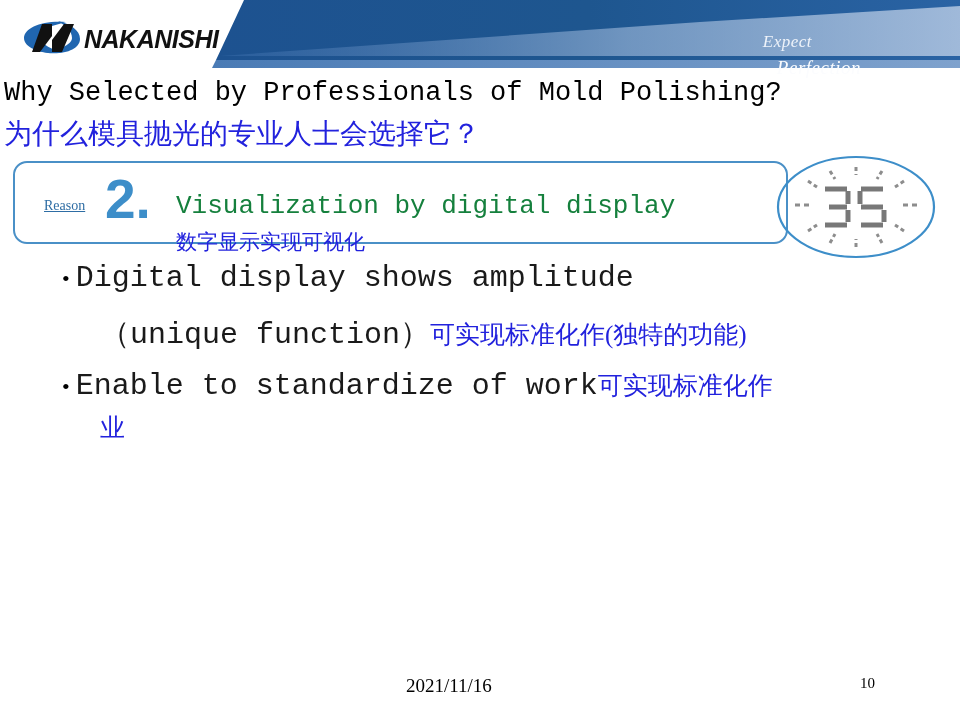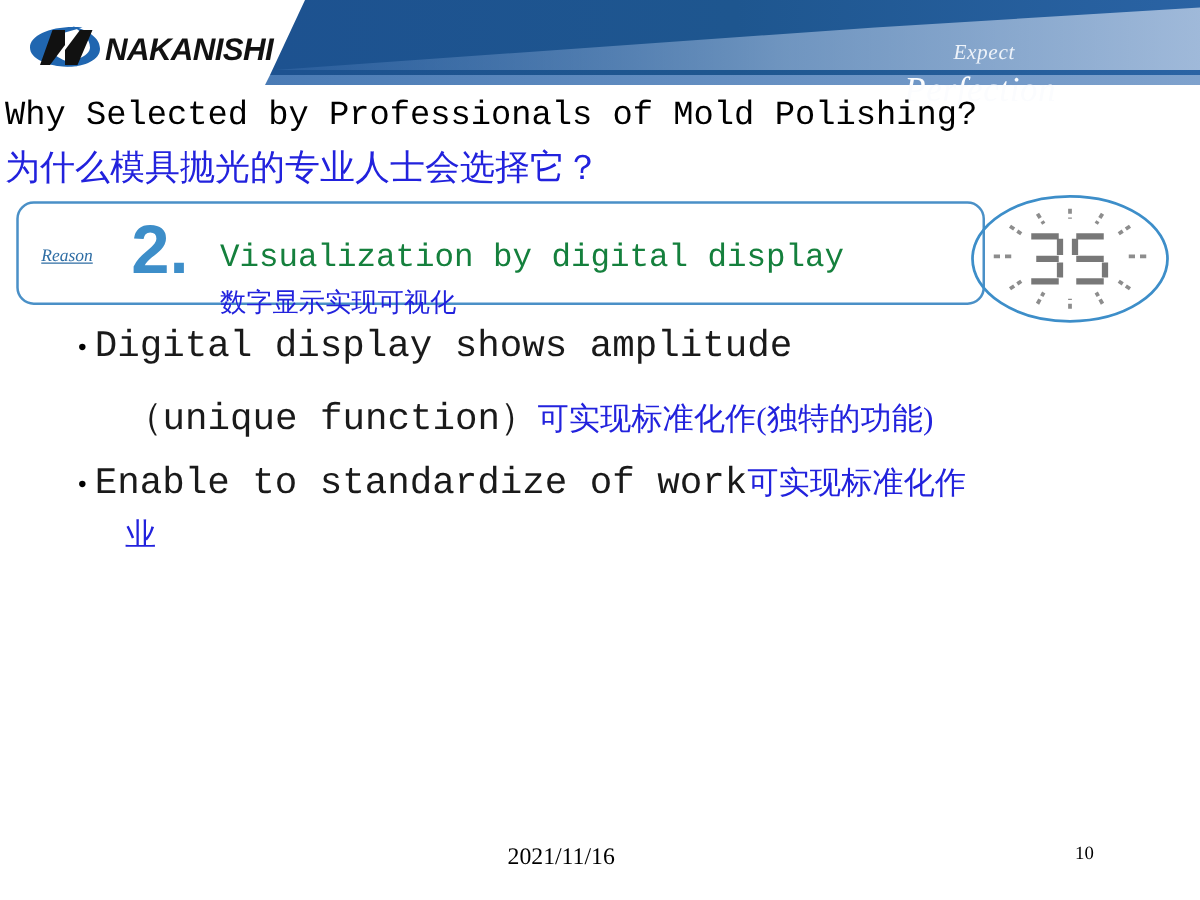--- a/index.html
+++ b/index.html
@@ -39,26 +39,26 @@
     top: 32px;
     color: #eef3fa;
     font-family: "Liberation Serif", "DejaVu Serif", serif;
     font-style: italic;
     font-size: 17px;
     letter-spacing: 0.5px;
     white-space: nowrap;
   }
   #perfection-text {
     position: absolute;
-    right: 115px;
+    right: 99px;
     top: 57px;
     color: #fbfcfe;
     font-family: "Liberation Serif", "DejaVu Serif", serif;
     font-style: italic;
-    font-size: 28px;
+    font-size: 19px;
     letter-spacing: 0.5px;
     white-space: nowrap;
   }
 
   
   #title-en {
     position: absolute;
     left: 4px;
     top: 78px;
     font-family: "Liberation Mono", "DejaVu Sans Mono", monospace;
@@ -84,28 +84,27 @@
     top: 161px;
     width: 775px;
     height: 83px;
     border: 2px solid #4a90c7;
     border-radius: 14px;
     box-sizing: border-box;
     background: transparent;
   }
   #reason-label {
     position: absolute;
-    left: 33px;
+    left: 44px;
     top: 198px;
     font-family: "Liberation Serif", "DejaVu Serif", serif;
     font-size: 14px;
     color: #2e6da4;
     text-decoration: underline;
     white-space: nowrap;
-    font-style: italic;
   }
   #reason-number {
     position: absolute;
     left: 105px;
     top: 172px;
     font-family: "Liberation Sans", "DejaVu Sans", sans-serif;
     font-size: 55px;
     font-weight: bold;
     color: #3d8ec9;
     line-height: 1;

